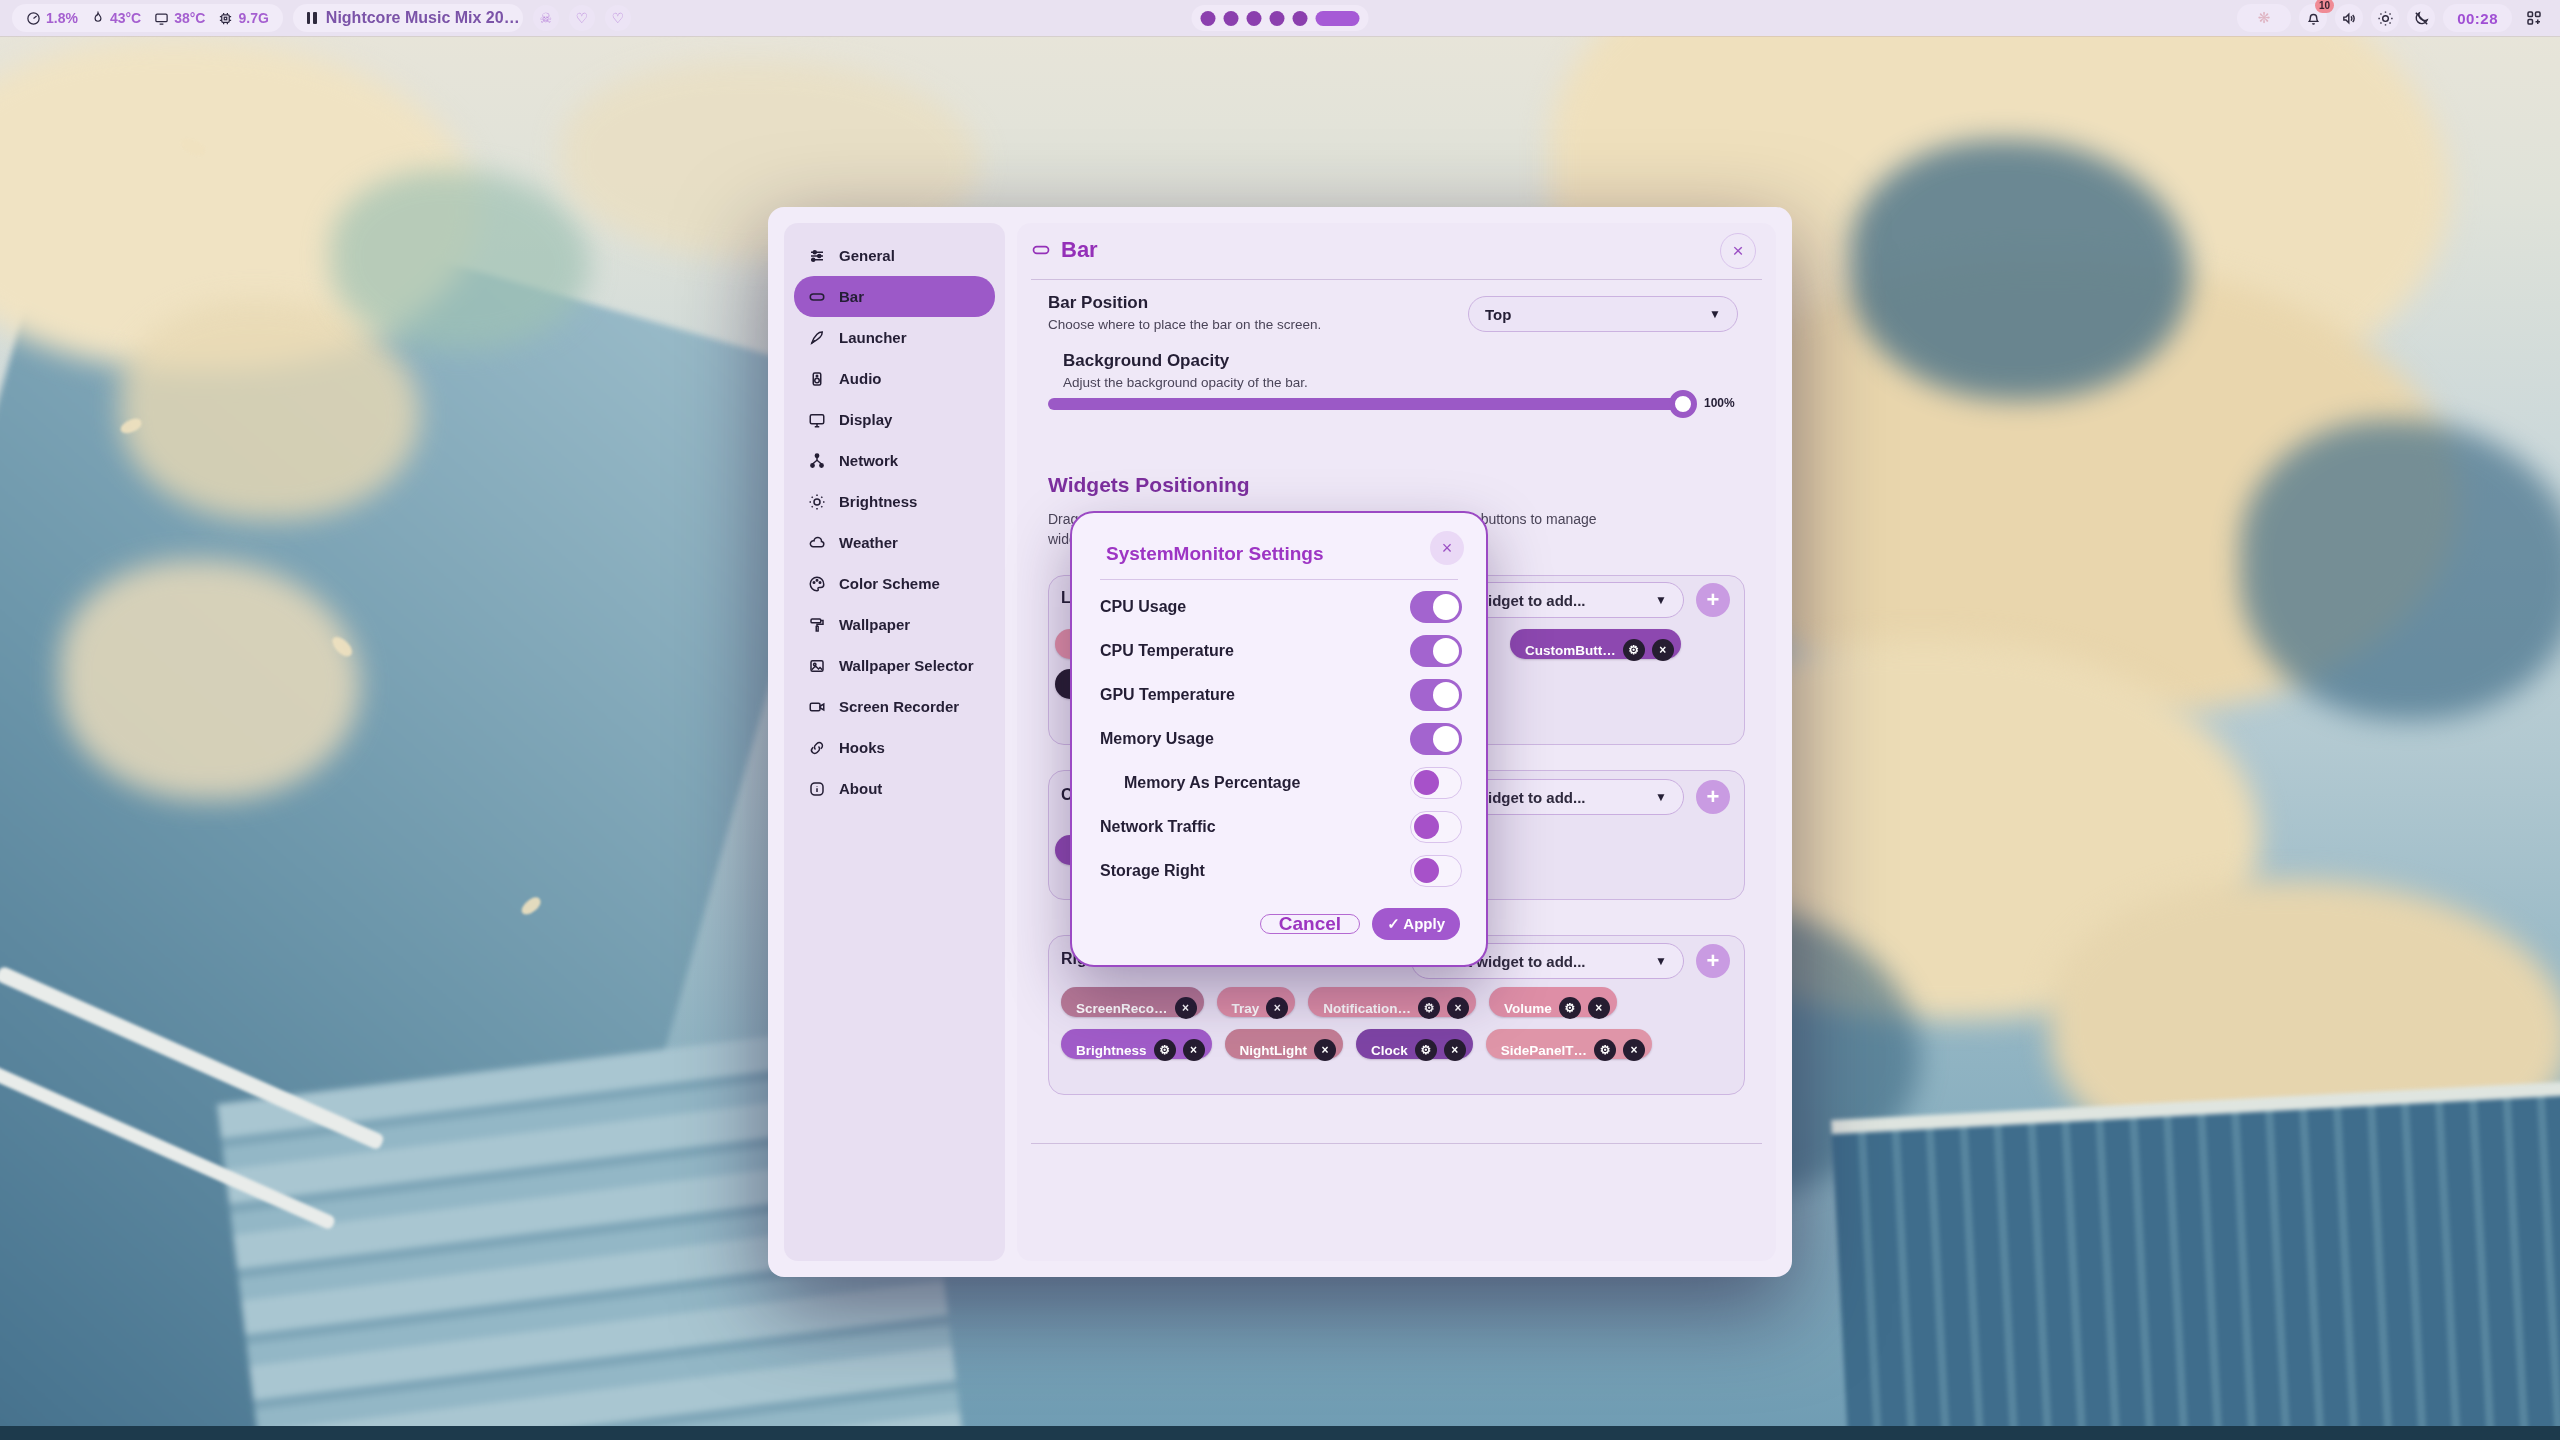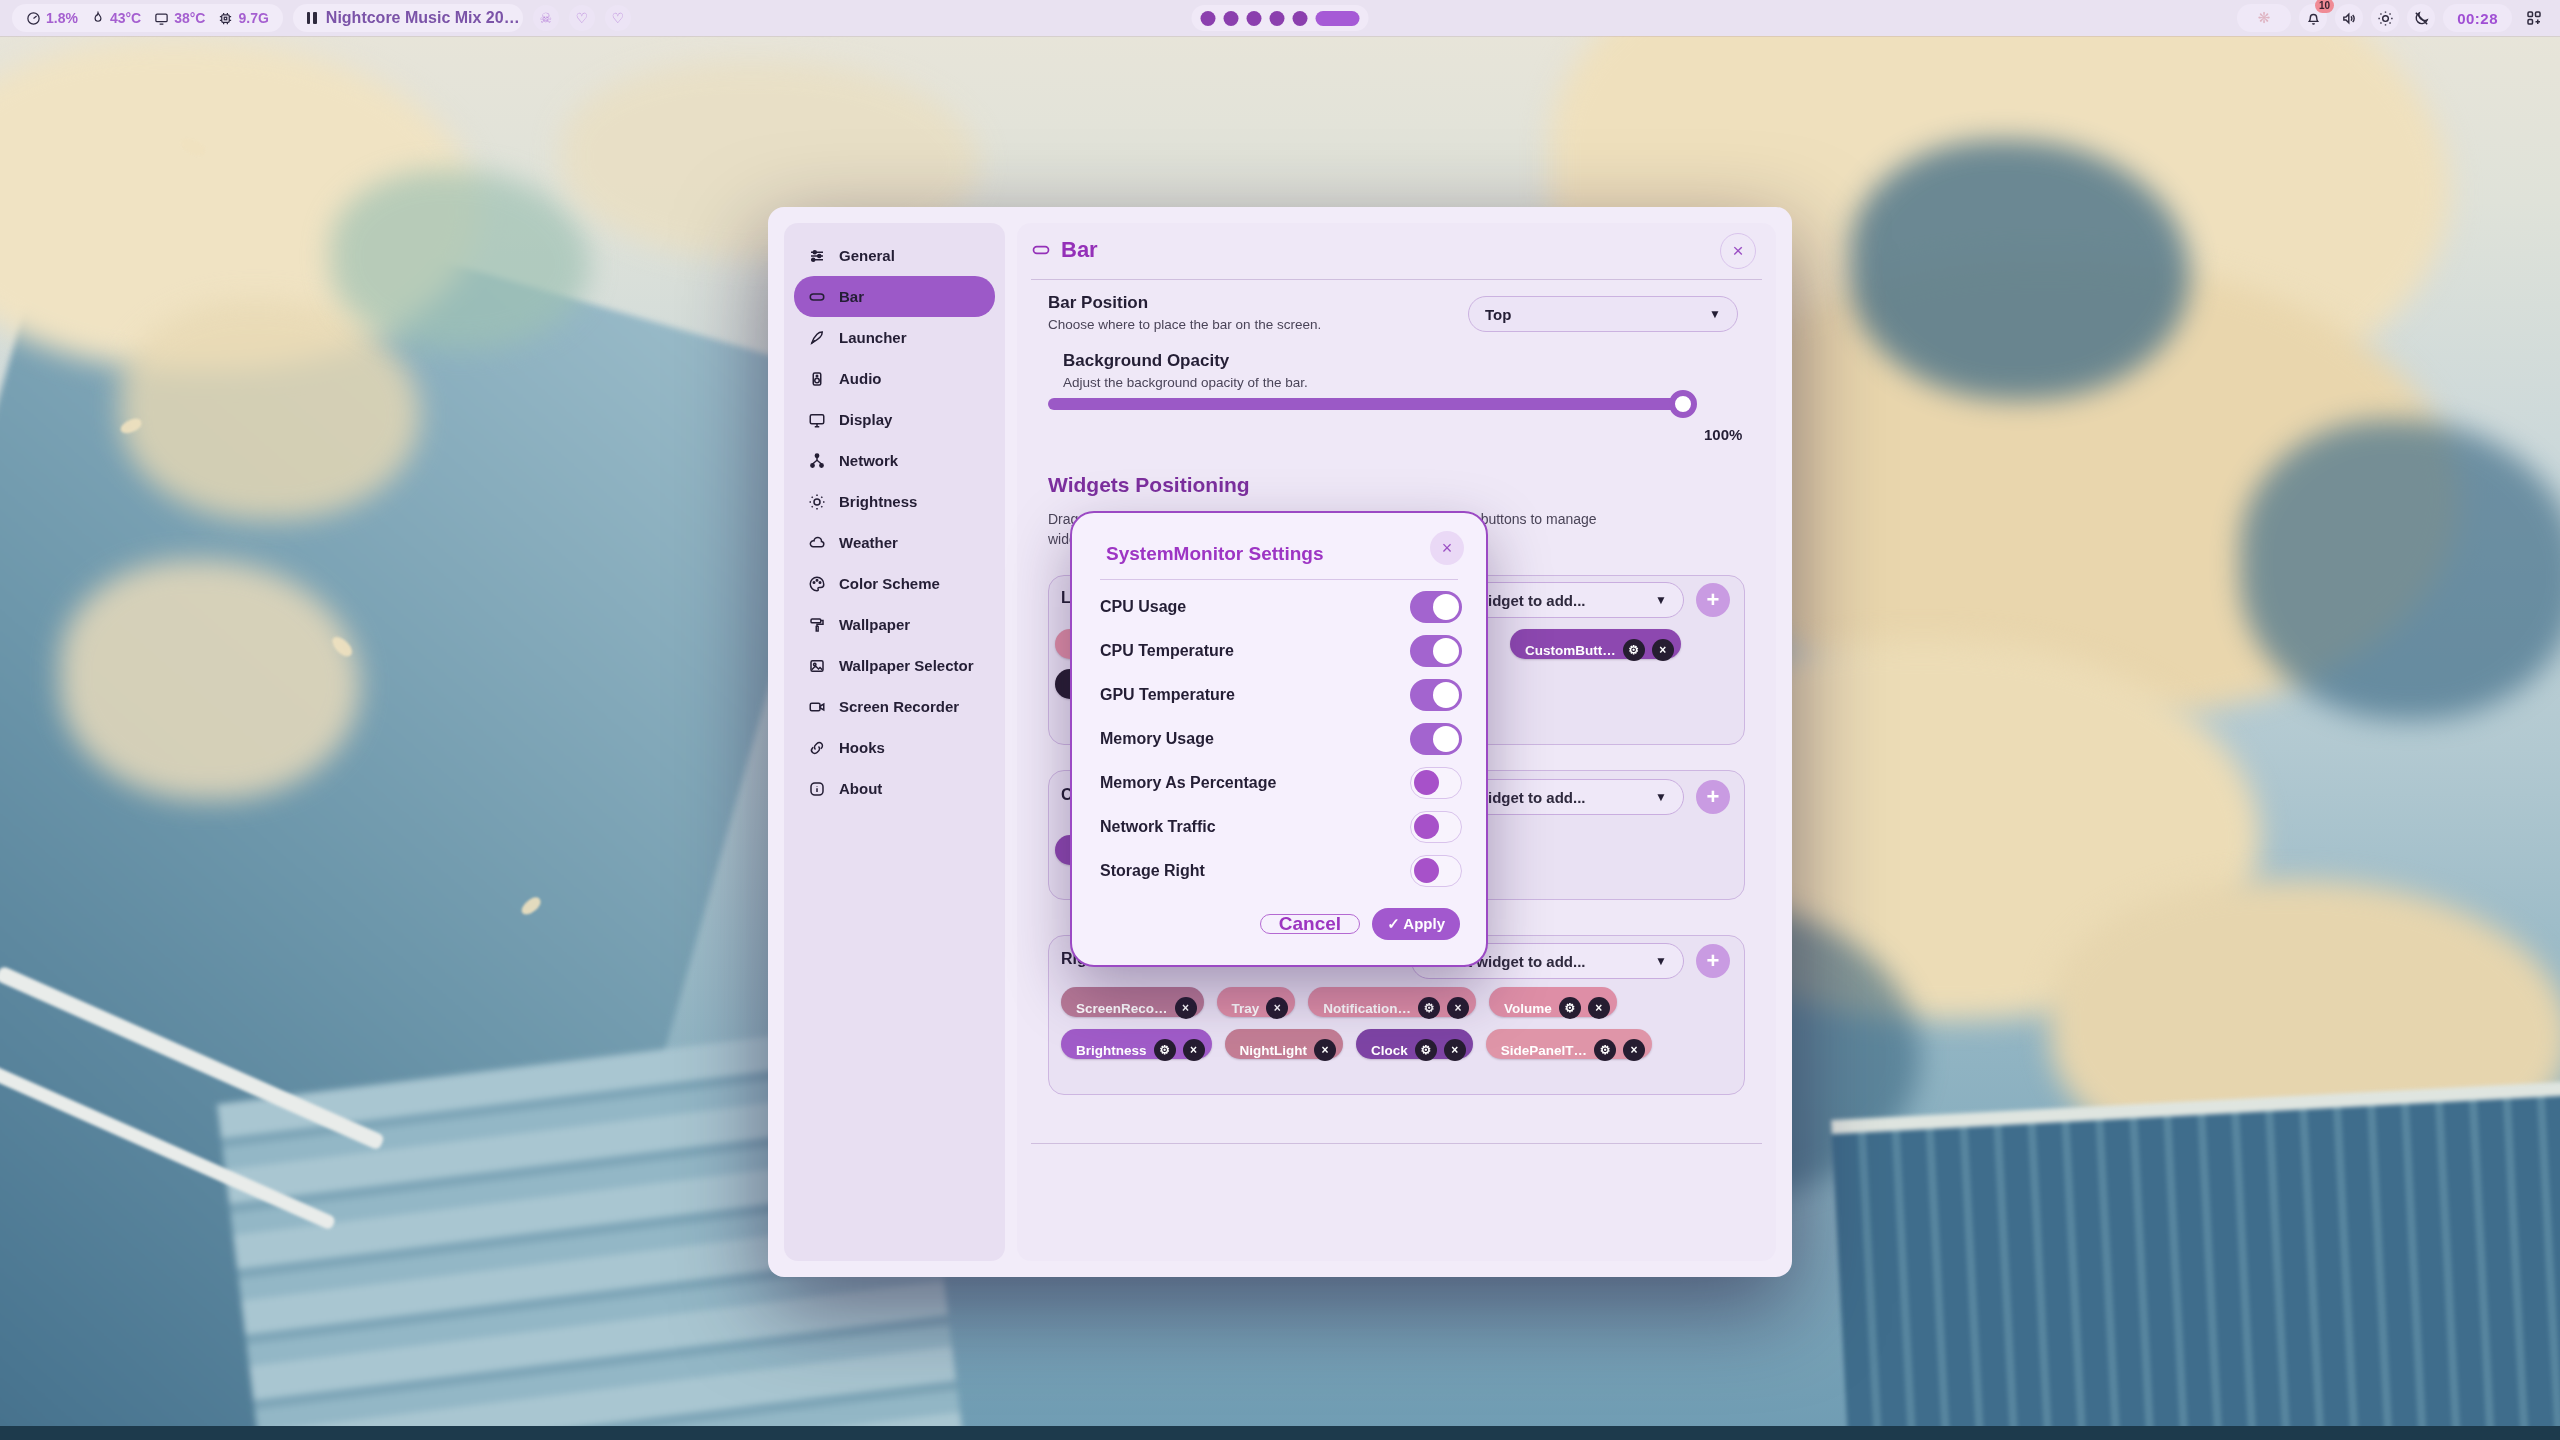--- a/index.html
+++ b/index.html
@@ -63,21 +63,21 @@
   .win-close { position:absolute; right:20px; top:10px; width:36px; height:36px; border-radius:50%;
     border:1.5px solid #d9c4ec; color:#9b4fc4; display:flex; align-items:center; justify-content:center; font-size:19px; }
   .divider { position:absolute; left:14px; right:14px; height:1px; background:#cfbede; }
   .row-label { font-size:17px; font-weight:700; color:#241e35; }
   .row-desc { font-size:13.5px; color:#4a4458; margin-top:4px; }
   .select { position:absolute; width:270px; height:36px; background:#ece4f6; border:1px solid #cbb2e0; border-radius:18px;
     display:flex; align-items:center; justify-content:space-between; padding:0 16px; font-size:15px; font-weight:700; color:#241e35; }
   .caret { font-size:12px; color:#241e35; }
   .slider-track { position:absolute; height:12px; border-radius:6px; background:#9b59c6; }
   .slider-handle { position:absolute; width:28px; height:28px; border-radius:50%; background:#fff; border:6px solid #9b59c6; }
-  .slider-val { position:absolute; font-size:15px; font-weight:700; color:#241e35;margin-top:30px; }
+  .slider-val { position:absolute; font-size:12px; font-weight:700; color:#241e35; }
   .h2 { font-size:21px; font-weight:700; color:#7c2f9e; }
   .desc-line { font-size:14px; color:#4a4458; }
   .wbox { position:absolute; left:31px; width:697px; background:#e9e1f3; border:1px solid #cdb6e1; border-radius:16px; }
   .wbox-label { position:absolute; left:12px; font-size:16px; font-weight:700; color:#241e35; }
   .wsel { position:absolute; left:362px; width:273px; height:36px; background:#efe8f8; border:1px solid #c9addf; border-radius:18px;
     display:flex; align-items:center; justify-content:space-between; padding:0 16px; font-size:15px; font-weight:600; color:#2f2a3e; white-space:nowrap; overflow:hidden; }
   .plus { position:absolute; left:647px; width:34px; height:34px; border-radius:50%; background:#c99be2; color:#fff;
     font-size:22px; font-weight:700; display:flex; align-items:center; justify-content:center; }
   .chip { height:30px; border-radius:15px; display:inline-flex; align-items:center; gap:7px; padding:12px 7px 0 15px;
     color:#fff; font-size:13.5px; font-weight:600; box-shadow:0 1px 2px rgba(40,20,60,.2); white-space:nowrap; }
@@ -507,21 +507,21 @@
       <div class="toggle" data-state="on">
           <div class="knob"></div>
         </div>
     </div>
     <div class="trow" style="top:204px;">
       <span class="trow-label">Memory Usage</span>
       <div class="toggle" data-state="on">
           <div class="knob"></div>
         </div>
     </div>
-    <div class="trow" style="top:248px;">
+    <div class="trow" style="top:248px;margin-left:24px;">
       <span class="trow-label">Memory As Percentage</span>
       <div class="toggle" data-state="off">
           <div class="knob"></div>
         </div>
     </div>
     <div class="trow" style="top:292px;">
       <span class="trow-label">Network Traffic</span>
       <div class="toggle" data-state="off">
           <div class="knob"></div>
         </div>

